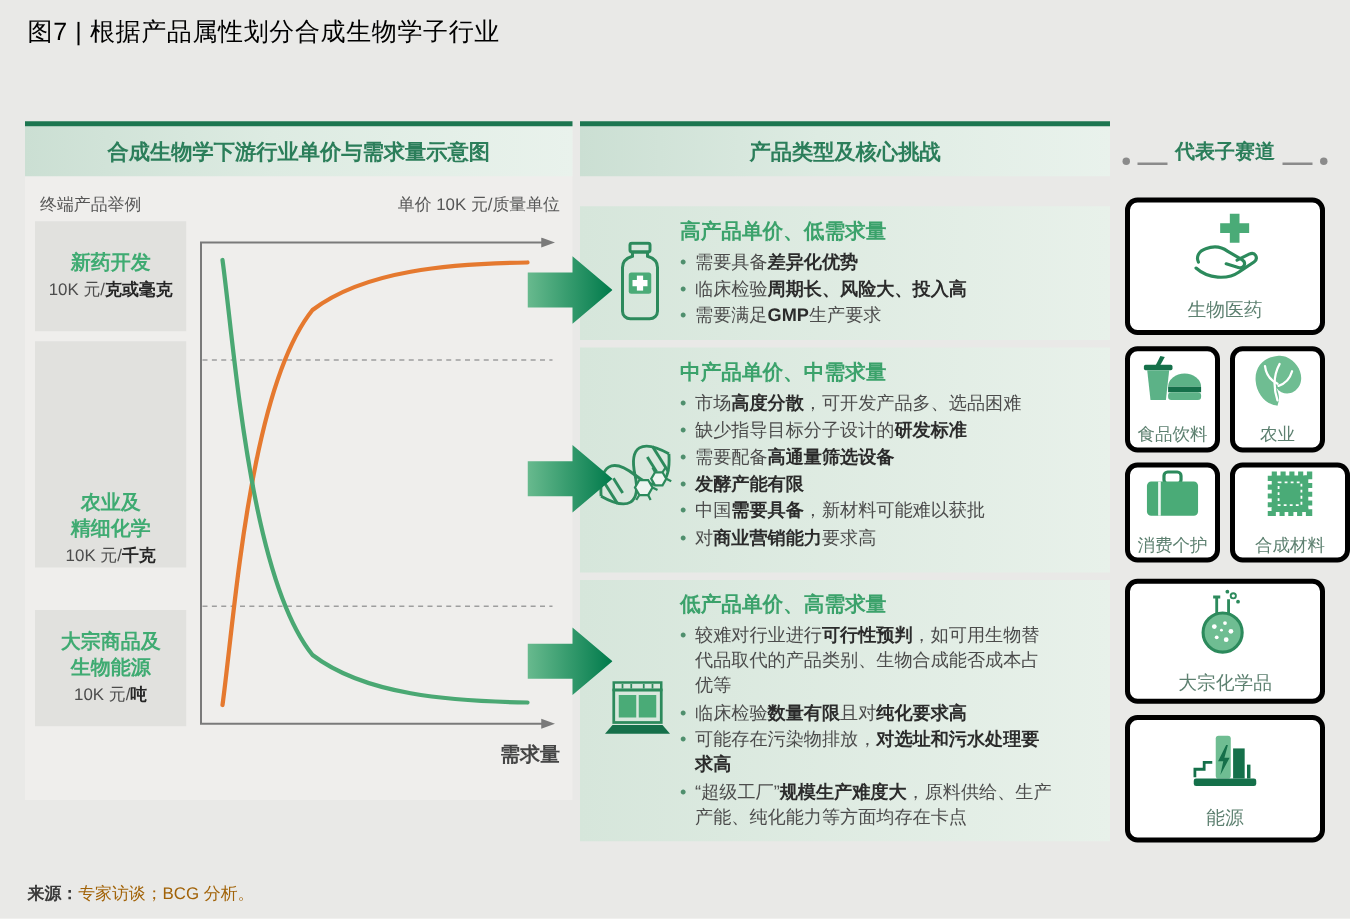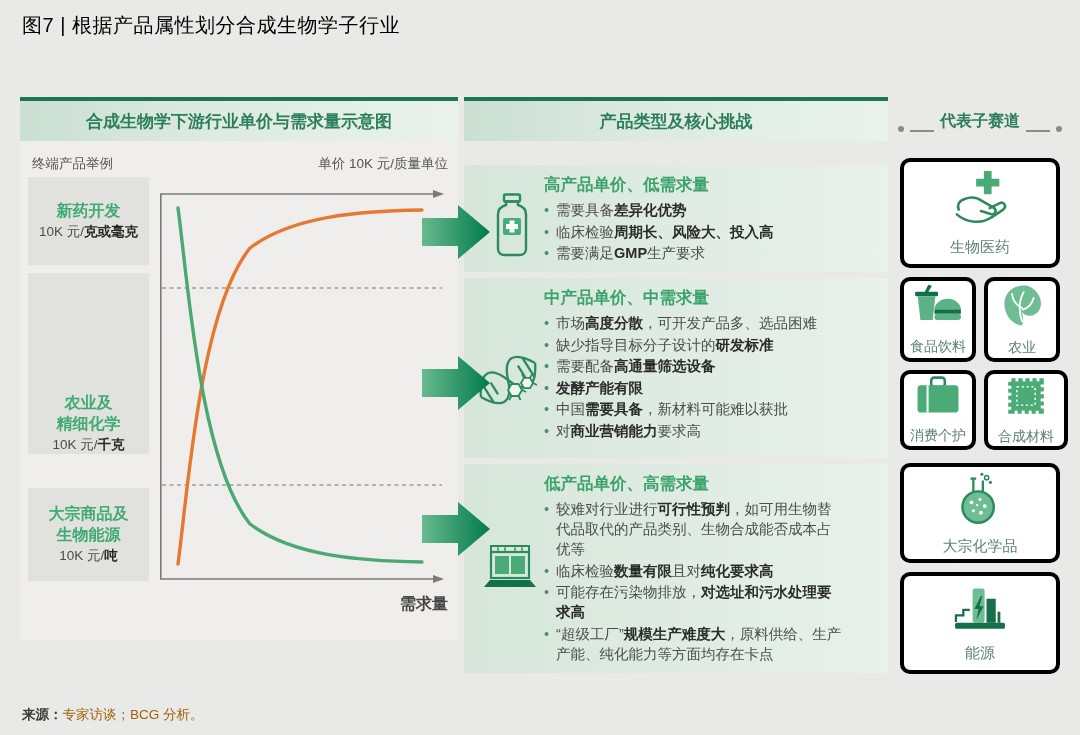--- a/index.html
+++ b/index.html
@@ -67,21 +67,21 @@
   .track-card{
     position:absolute;background:#ffffff;border:4px solid #000000;border-radius:10px;
     display:flex;flex-direction:column;align-items:center;justify-content:center;gap:7px;
   }
   .track-card .lbl{font-size:15px;color:#5d8070;white-space:nowrap;}
   .track-card.half .lbl{font-size:14px;}
   .tc-biomed{left:0;top:61px;width:160px;height:110px;}
   .tc-food{left:0;top:180px;width:76px;height:85px;}
   .tc-agri{left:84px;top:180px;width:76px;height:85px;}
   .tc-consumer{left:0;top:273px;width:76px;height:80px;}
-  .tc-materials{left:84px;top:273px;width:84px;height:80px;}
+  .tc-materials{left:84px;top:273px;width:96px;height:80px;}
   .tc-chem{left:0;top:366px;width:160px;height:100px;}
   .tc-energy{left:0;top:475px;width:160px;height:102px;}
   
   .source-line{position:absolute;left:22px;top:706px;font-size:13.5px;}
   .source-line .lab{font-weight:700;color:#3a3a3a;}
   .source-line .txt{color:#a16207;}
 </style>
 </head>
 <body>
 

